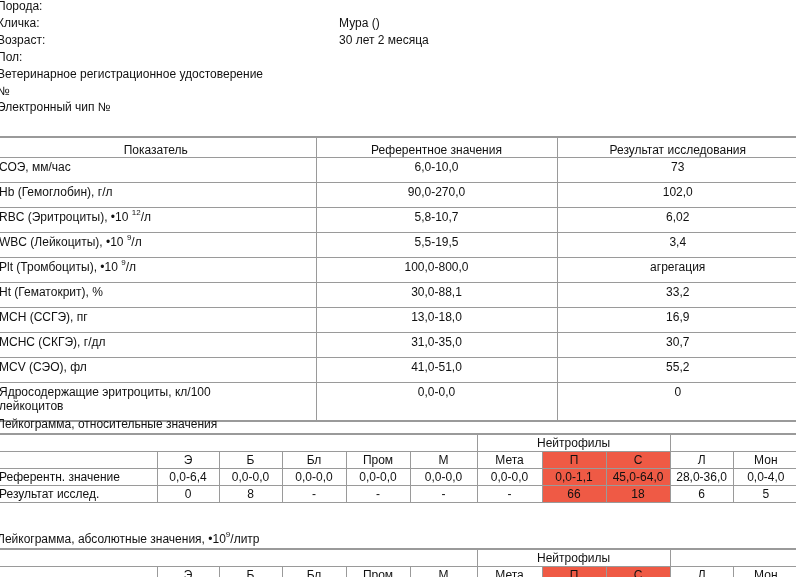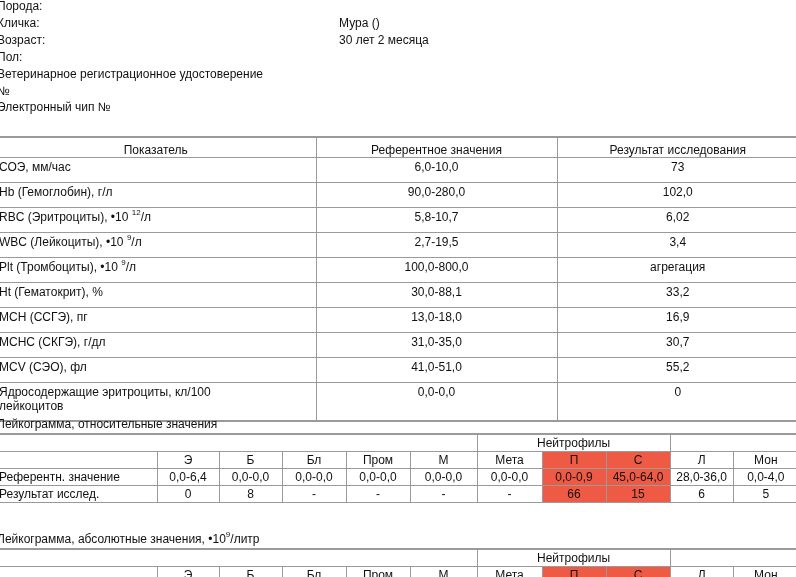--- a/index.html
+++ b/index.html
@@ -62,31 +62,31 @@
     <th>Референтное значения</th>
     <th>Результат исследования</th>
   </tr>
   <tr>
     <td class="name">СОЭ, мм/час</td>
     <td class="c">6,0-10,0</td>
     <td class="c">73</td>
   </tr>
   <tr>
     <td class="name">Hb (Гемоглобин), г/л</td>
-    <td class="c">90,0-280,0</td>
+    <td class="c">90,0-270,0</td>
     <td class="c">102,0</td>
   </tr>
   <tr>
     <td class="name"><span>RBC (Эритроциты), •10 </span><sup>12</sup><span>/л</span></td>
     <td class="c">5,8-10,7</td>
     <td class="c">6,02</td>
   </tr>
   <tr>
     <td class="name"><span>WBC (Лейкоциты), •10 </span><sup>9</sup><span>/л</span></td>
-    <td class="c">2,7-19,5</td>
+    <td class="c">5,5-19,5</td>
     <td class="c">3,4</td>
   </tr>
   <tr>
     <td class="name"><span>Plt (Тромбоциты), •10 </span><sup>9</sup><span>/л</span></td>
     <td class="c">100,0-800,0</td>
     <td class="c">агрегация</td>
   </tr>
   <tr>
     <td class="name">Ht (Гематокрит), %</td>
     <td class="c">30,0-88,1</td>
@@ -152,35 +152,35 @@
     <td>Мон</td>
   </tr>
   <tr>
     <td class="lbl">Референтн. значение</td>
     <td>0,0-6,4</td>
     <td>0,0-0,0</td>
     <td>0,0-0,0</td>
     <td>0,0-0,0</td>
     <td>0,0-0,0</td>
     <td>0,0-0,0</td>
-    <td class="hl">0,0-0,9</td>
+    <td class="hl">0,0-1,1</td>
     <td class="hl">45,0-64,0</td>
     <td>28,0-36,0</td>
     <td>0,0-4,0</td>
   </tr>
   <tr>
     <td class="lbl">Результат исслед.</td>
     <td>0</td>
     <td>8</td>
     <td>-</td>
     <td>-</td>
     <td>-</td>
     <td>-</td>
     <td class="hl">66</td>
-    <td class="hl">15</td>
+    <td class="hl">18</td>
     <td>6</td>
     <td>5</td>
   </tr>
 </tbody>
   </table>
 
 <div class="section-title" style="top:532px"><span>Лейкограмма, абсолютные значения, •10</span><sup>9</sup><span>/литр</span></div>
 <div class="section-line" style="top:548px"></div>
 
 <table class="leuko" style="top:549px">

